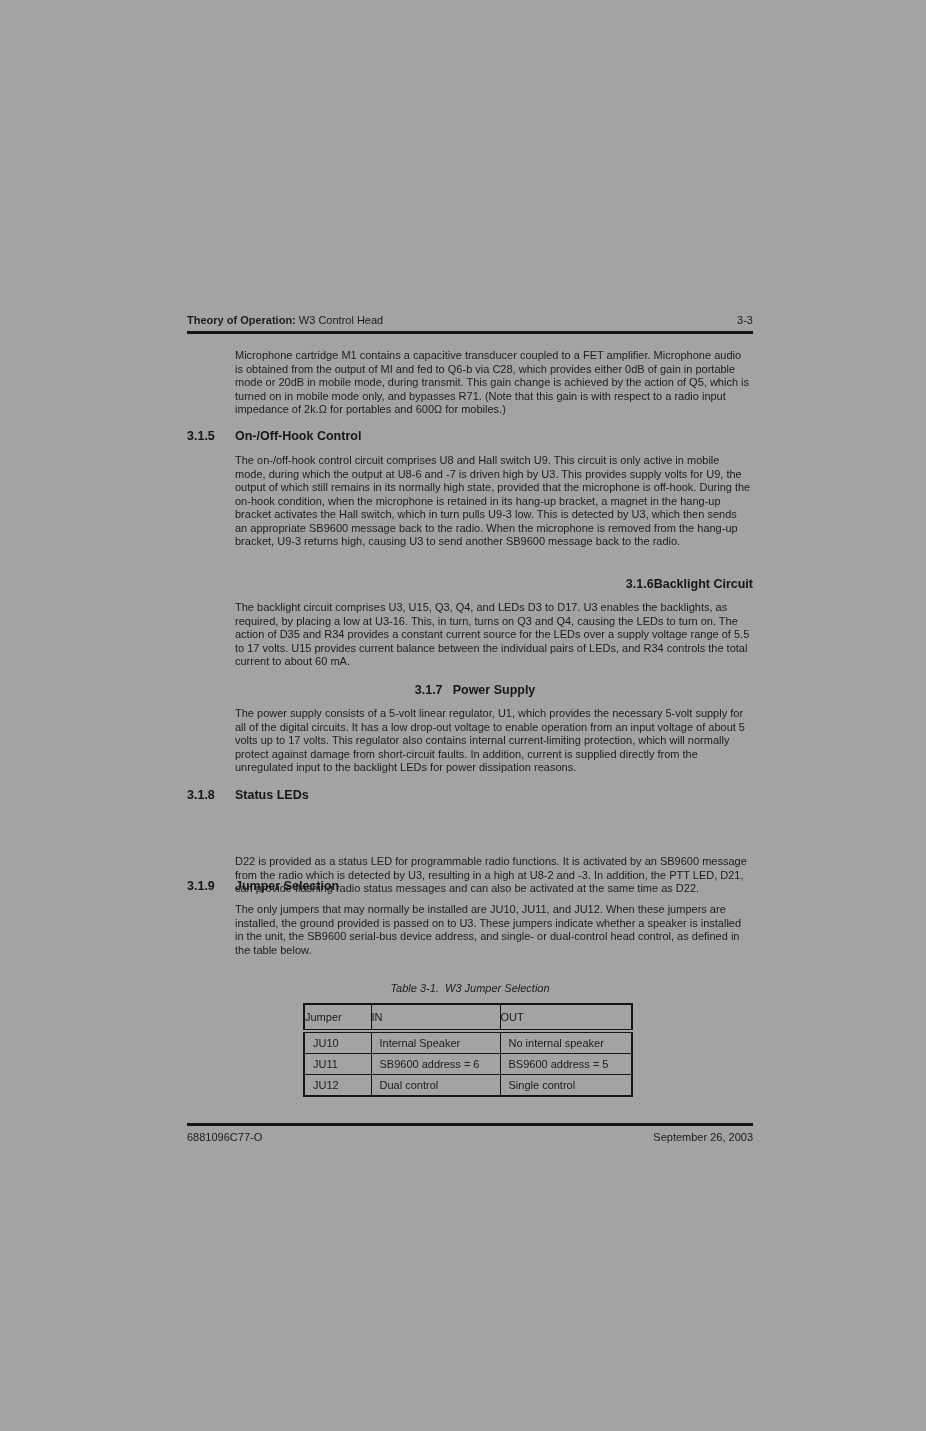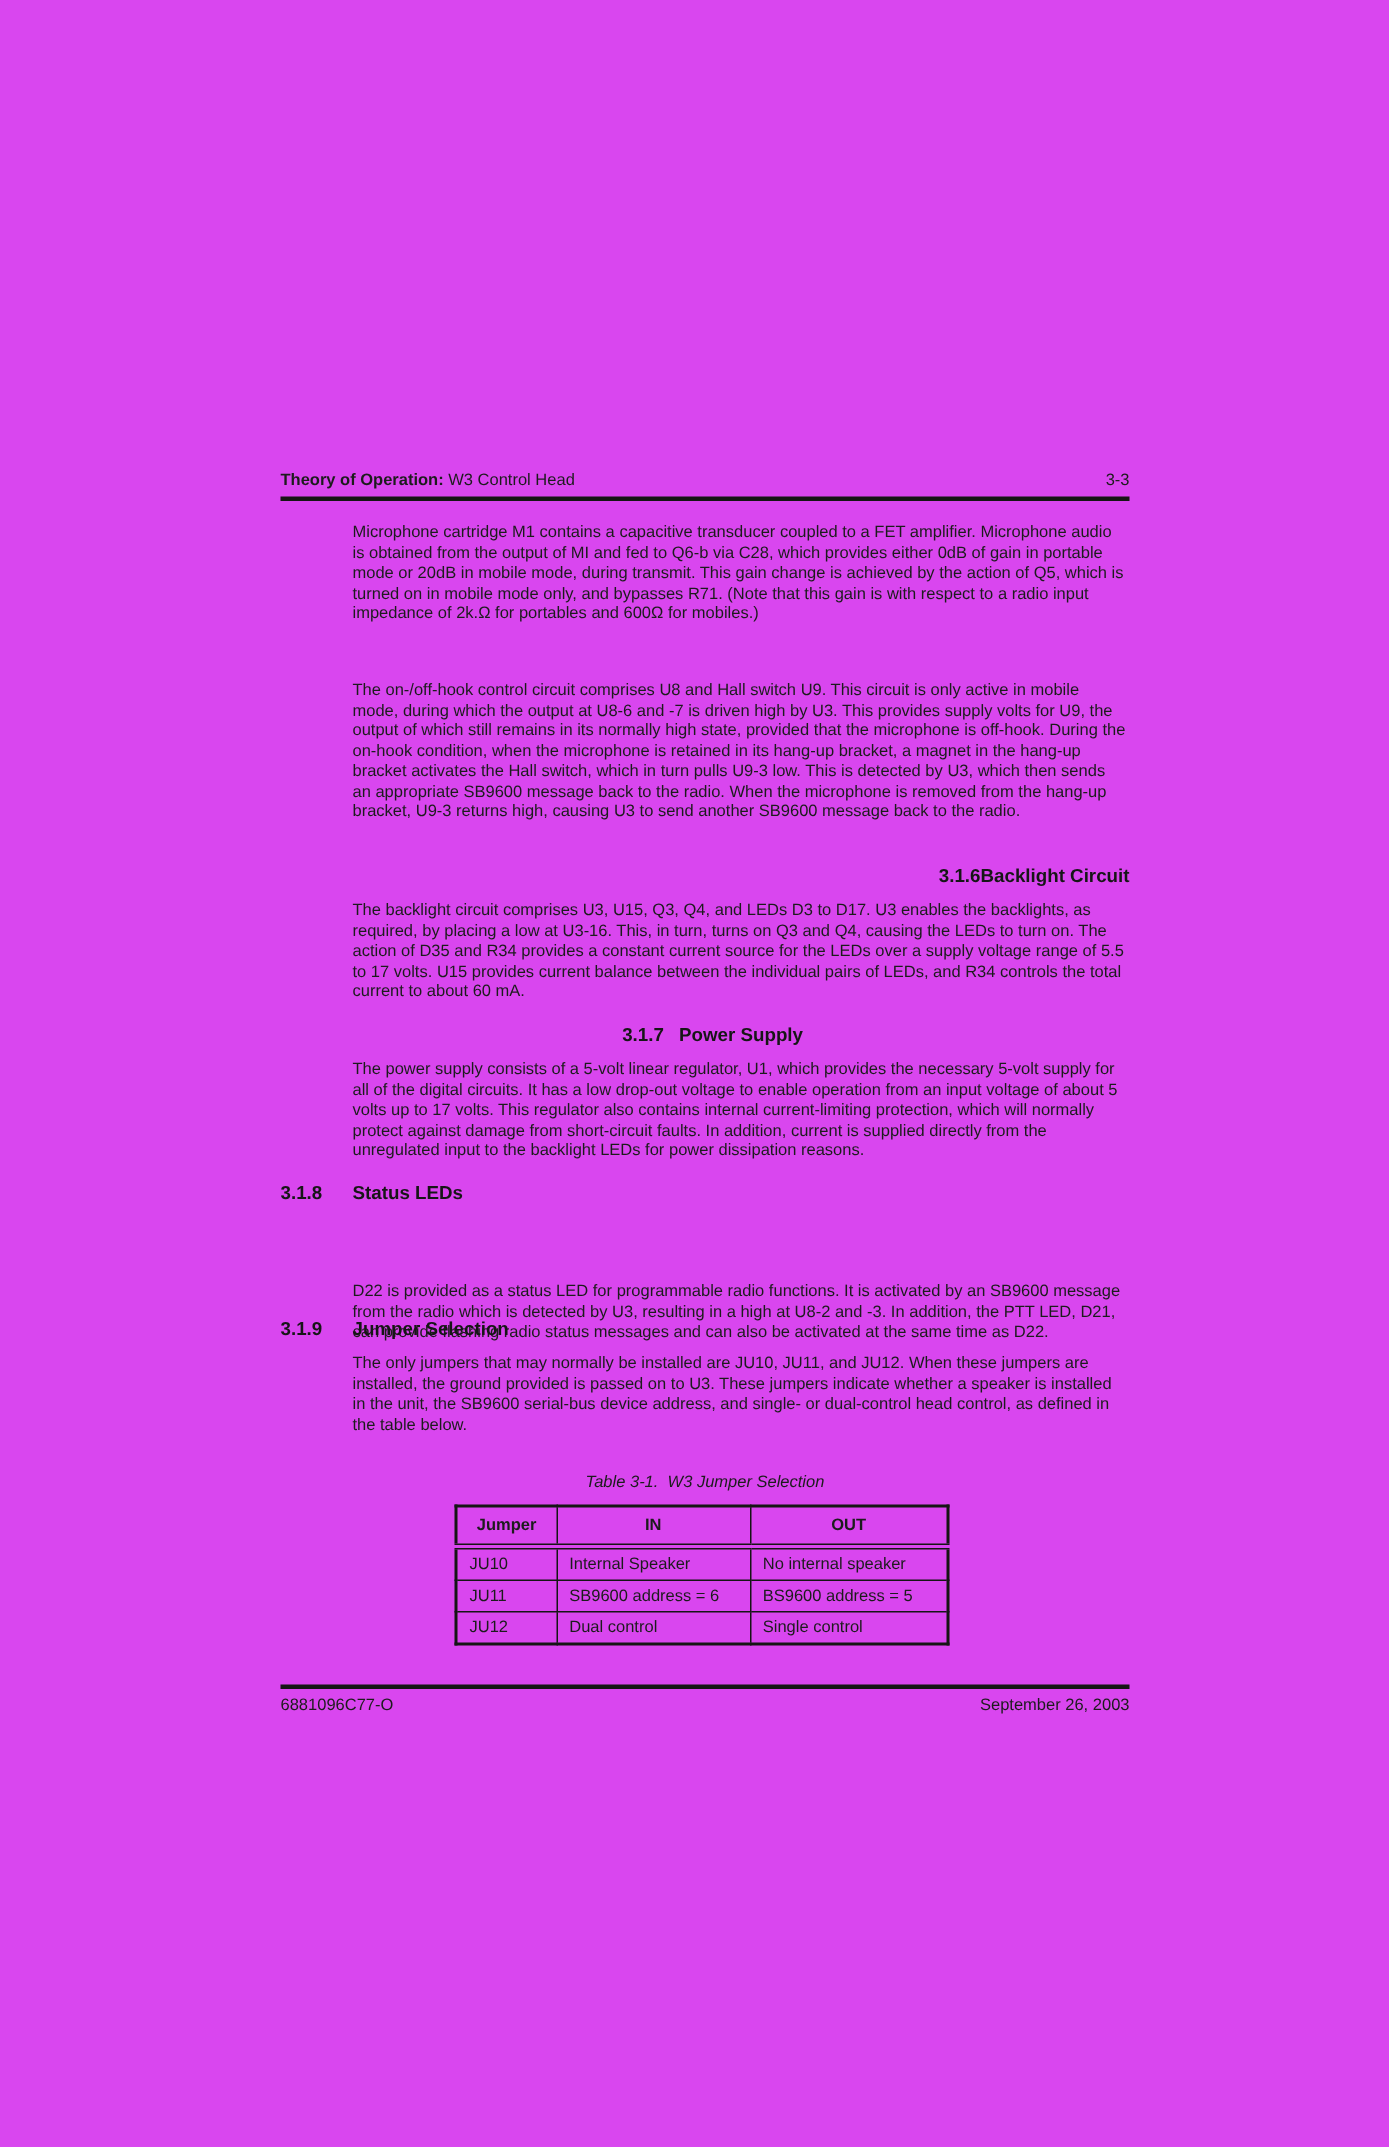--- a/index.html
+++ b/index.html
@@ -1,20 +1,20 @@
 <!DOCTYPE html>
 <html><head>
 <meta charset="utf-8">
 <style>
   html, body { margin: 0; padding: 0; background: #ffffff; }
   .page {
     position: relative;
     width: 926px;
     height: 1431px;
-    background: #d946ef;
+    background: #a3a3a3;
     font-family: "Liberation Sans", sans-serif;
     color: #1c1c1c;
     overflow: hidden;
   }
   
   .running-header {
     position: absolute;
     left: 187px; top: 314px; width: 566px;
     display: flex; justify-content: space-between; align-items: baseline;
     font-size: 11px; line-height: 13px;
@@ -64,21 +64,21 @@
     border-collapse: collapse;
     border: 2px solid #151515;
     font-size: 11px; color: #1c1c1c;
     table-layout: fixed;
   }
   .jumper-table th, .jumper-table td {
     border: 1px solid #151515;
     overflow: hidden;
   }
   .jumper-table th {
-    height: 24px; font-weight: bold; text-align: center; padding: 0;
+    height: 24px; font-weight: normal; text-align: left; padding: 0;
     border-bottom: 4px double #151515;
   }
   .jumper-table td {
     height: 20px; padding: 0 4px 0 8px; text-align: left; vertical-align: middle;
   }
   .col-jumper { width: 67px; }
   .col-in { width: 129px; }
   .col-out { width: 132px; }
 
   
@@ -96,20 +96,23 @@
   <div class="running-header">
     <div>
       <span class="bold">Theory of Operation:</span><span> W3 Control Head</span>
     </div>
     <div>3-3</div>
   </div>
   <div class="rule rule-top"></div>
 
   <p class="para p-intro">Microphone cartridge M1 contains a capacitive transducer coupled to a FET amplifier. Microphone audio is obtained from the output of MI and fed to Q6-b via C28, which provides either 0dB of gain in portable mode or 20dB in mobile mode, during transmit. This gain change is achieved by the action of Q5, which is turned on in mobile mode only, and bypasses R71. (Note that this gain is with respect to a radio input impedance of 2k.Ω for portables and 600Ω for mobiles.)</p>
 
+  <div class="sec-heading h-515">
+    <span class="num">3.1.5</span><span>On-/Off-Hook Control</span>
+  </div>
   <p class="para p-515">The on-/off-hook control circuit comprises U8 and Hall switch U9. This circuit is only active in mobile mode, during which the output at U8-6 and -7 is driven high by U3. This provides supply volts for U9, the output of which still remains in its normally high state, provided that the microphone is off-hook. During the on-hook condition, when the microphone is retained in its hang-up bracket, a magnet in the hang-up bracket activates the Hall switch, which in turn pulls U9-3 low. This is detected by U3, which then sends an appropriate SB9600 message back to the radio. When the microphone is removed from the hang-up bracket, U9-3 returns high, causing U3 to send another SB9600 message back to the radio.</p>
 
   <div class="sec-heading h-516">
     <span class="num">3.1.6</span><span>Backlight Circuit</span>
   </div>
   <p class="para p-516">The backlight circuit comprises U3, U15, Q3, Q4, and LEDs D3 to D17. U3 enables the backlights, as required, by placing a low at U3-16. This, in turn, turns on Q3 and Q4, causing the LEDs to turn on. The action of D35 and R34 provides a constant current source for the LEDs over a supply voltage range of 5.5 to 17 volts. U15 provides current balance between the individual pairs of LEDs, and R34 controls the total current to about 60 mA.</p>
 
   <div class="sec-heading h-517">
     <span class="num">3.1.7</span><span>Power Supply</span>
   </div>

